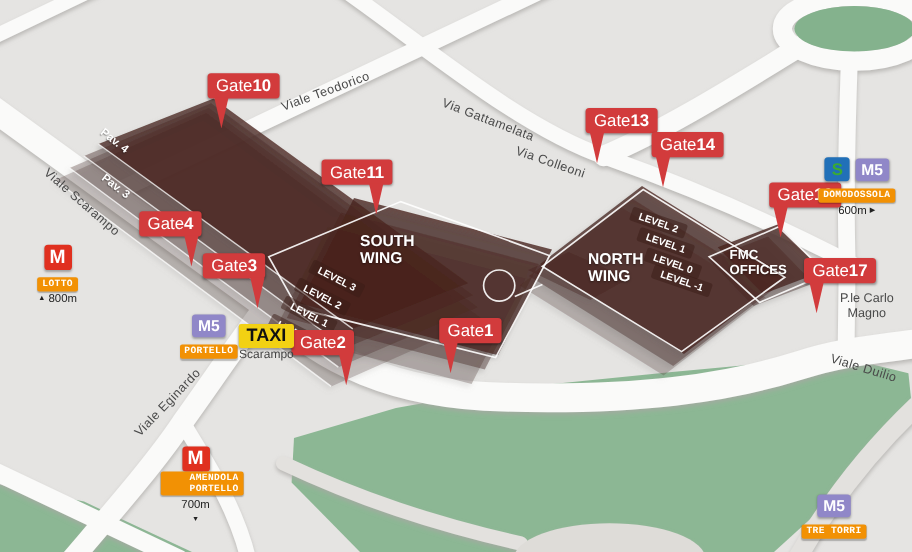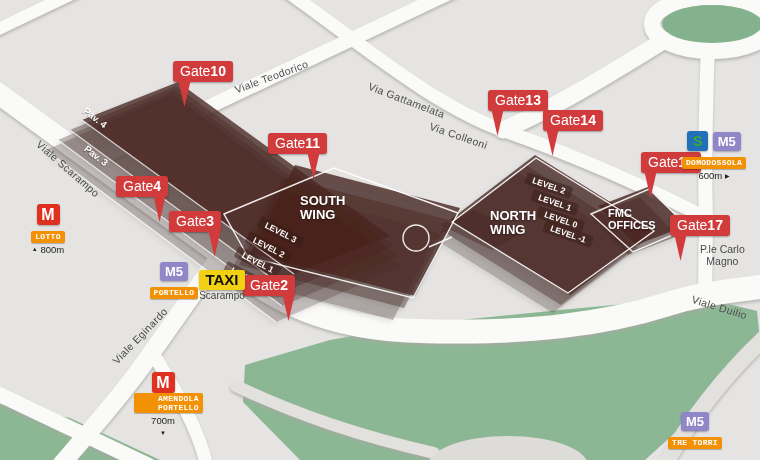--- a/index.html
+++ b/index.html
@@ -146,20 +146,24 @@
   <div class="lvl" style="left:262px;top:216px;transform:rotate(27deg);">LEVEL 3</div>
   <div class="lvl" style="left:250px;top:231px;transform:rotate(27deg);">LEVEL 2</div>
   <div class="lvl" style="left:239px;top:246px;transform:rotate(27deg);">LEVEL 1</div>
   <div class="lvl" style="left:228px;top:261px;transform:rotate(27deg);">LEVEL 0</div>
 
   <div class="lvl" style="left:528px;top:172px;transform:rotate(19deg);">LEVEL 2</div>
   <div class="lvl" style="left:534px;top:189px;transform:rotate(19deg);">LEVEL 1</div>
   <div class="lvl" style="left:540px;top:206px;transform:rotate(19deg);">LEVEL 0</div>
   <div class="lvl" style="left:546px;top:220px;transform:rotate(19deg);">LEVEL -1</div>
 
+  <div class="gate" style="left:366px;top:265px;">
+    <div class="box"><span>Gate</span><b>1</b></div>
+    <div class="tip" style="margin-left:2px;"></div>
+  </div>
   <div class="gate" style="left:243px;top:275px;">
     <div class="box"><span>Gate</span><b>2</b></div>
     <div class="tip" style="margin-left:38px;"></div>
   </div>
   <div class="gate" style="left:169px;top:211px;">
     <div class="box"><span>Gate</span><b>3</b></div>
     <div class="tip" style="margin-left:38px;"></div>
   </div>
   <div class="gate" style="left:116px;top:176px;">
     <div class="box"><span>Gate</span><b>4</b></div>

